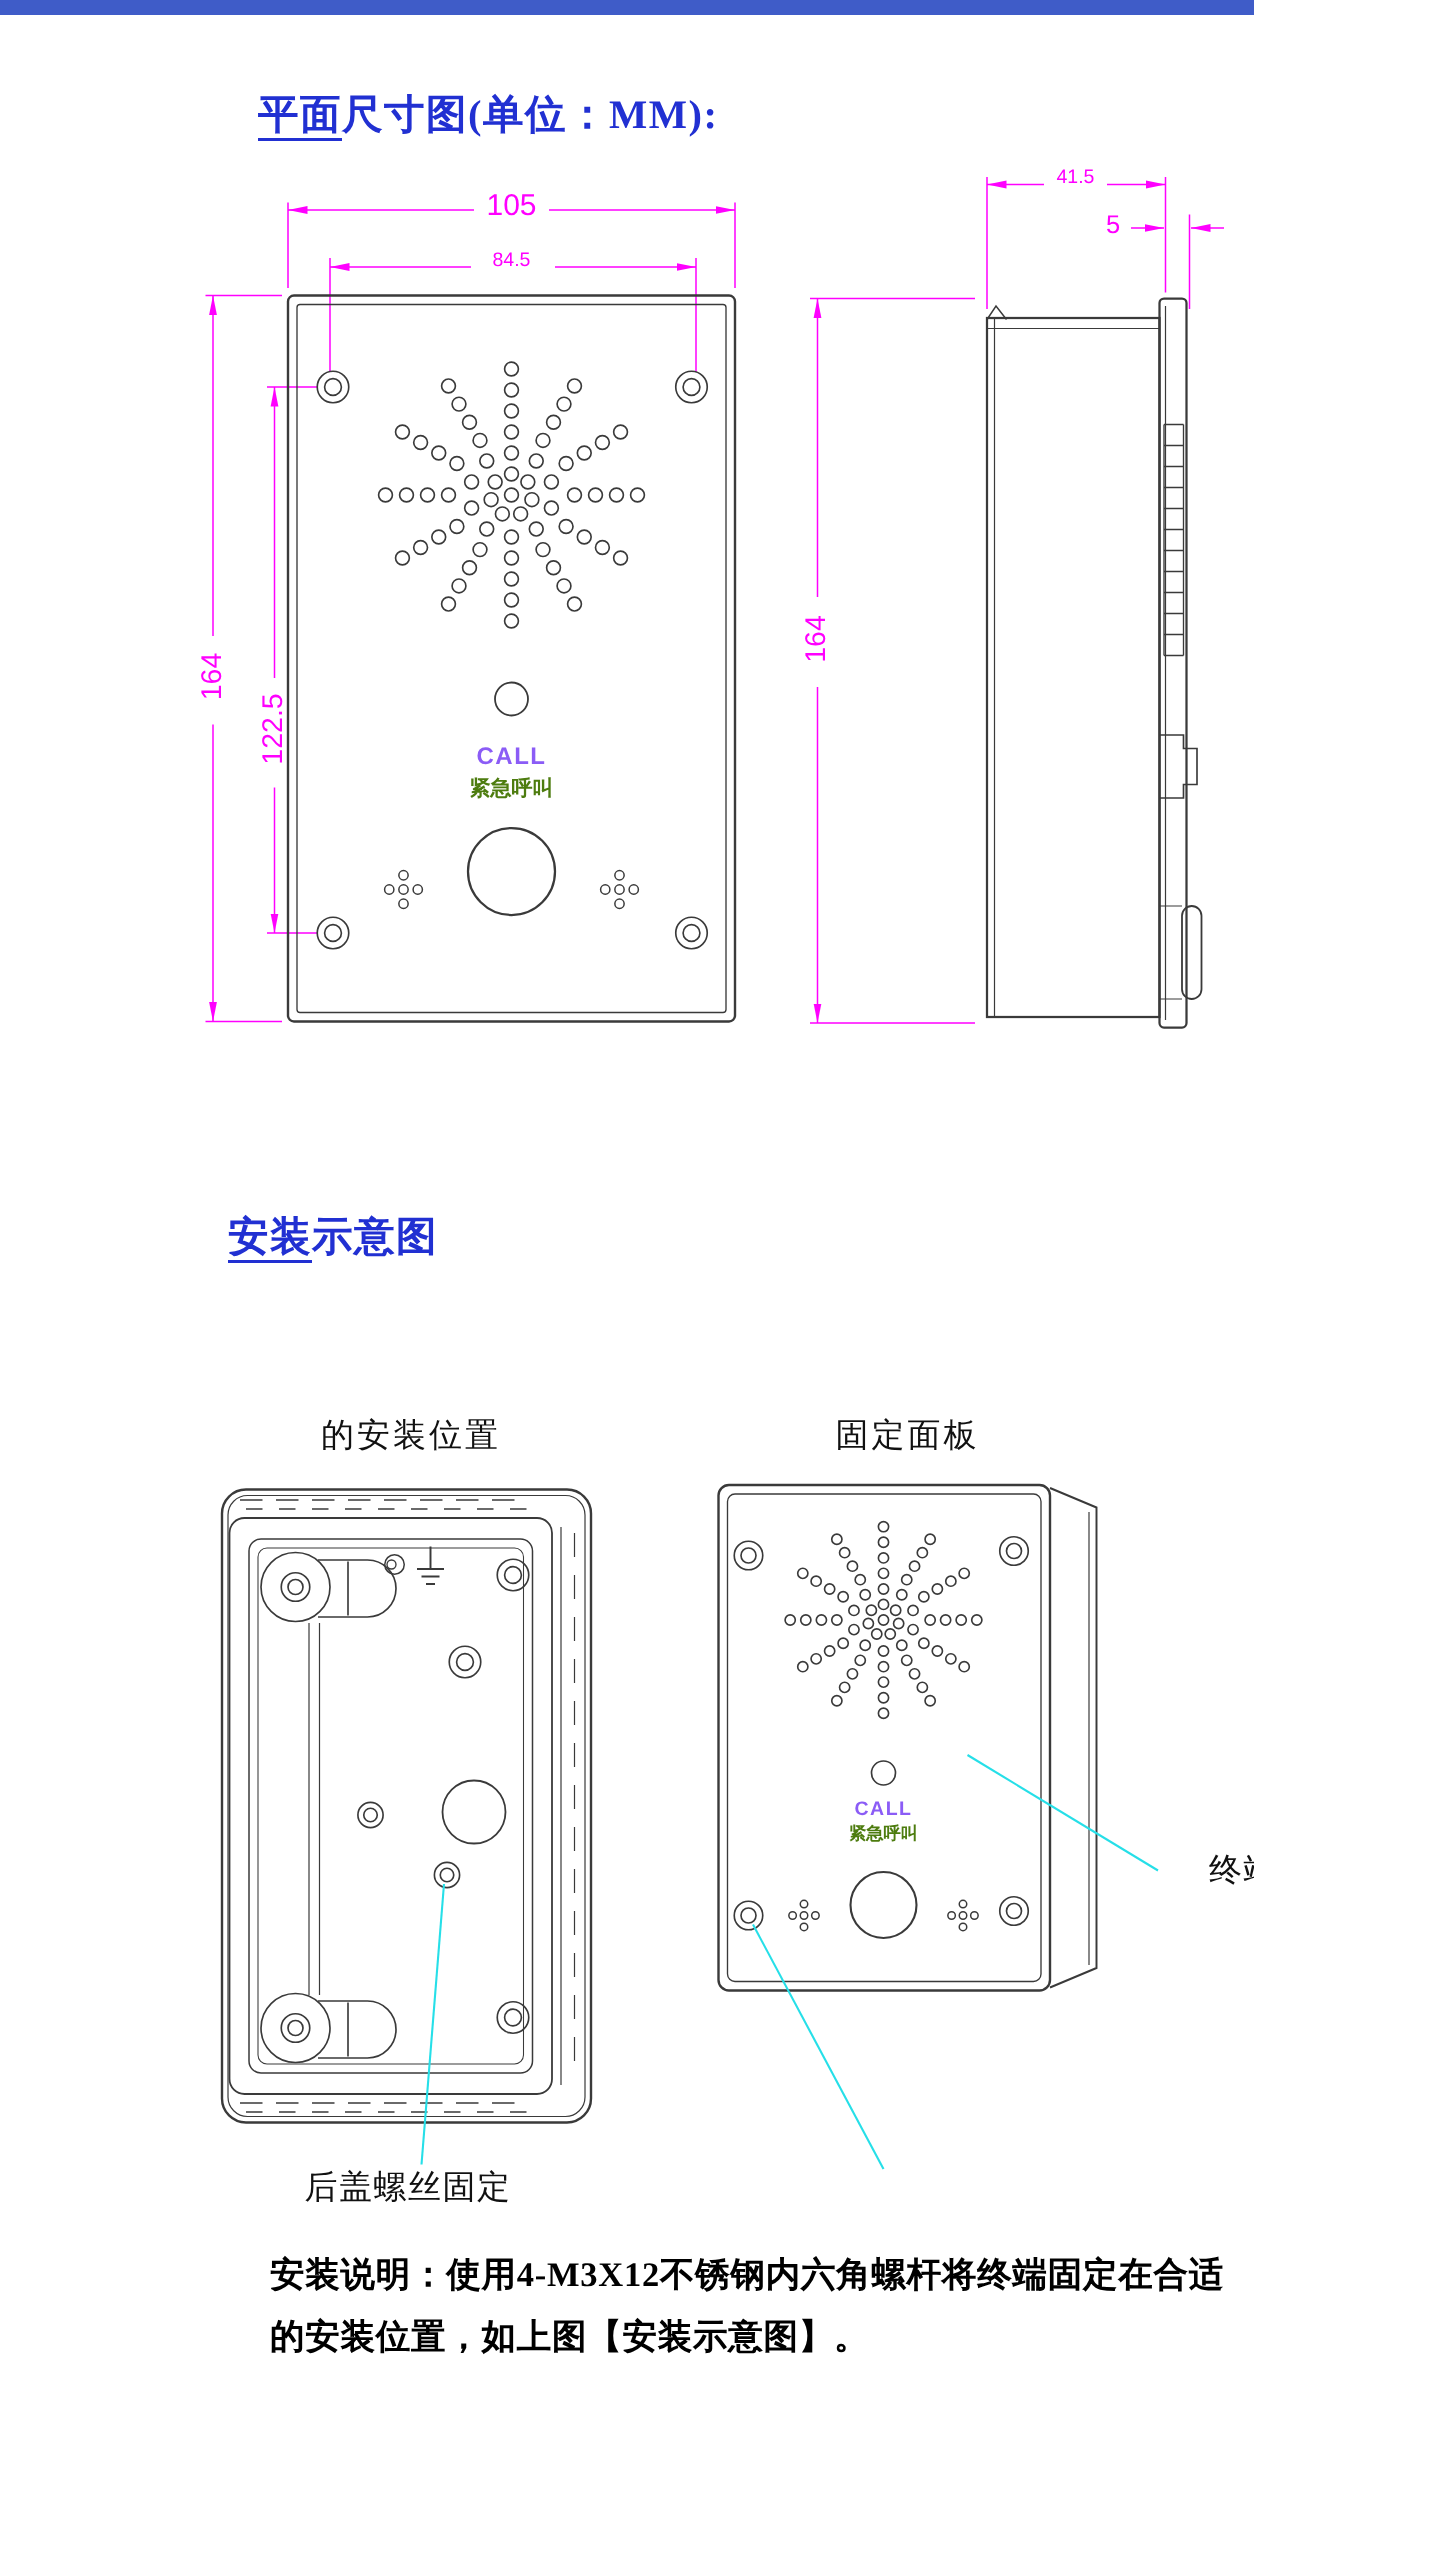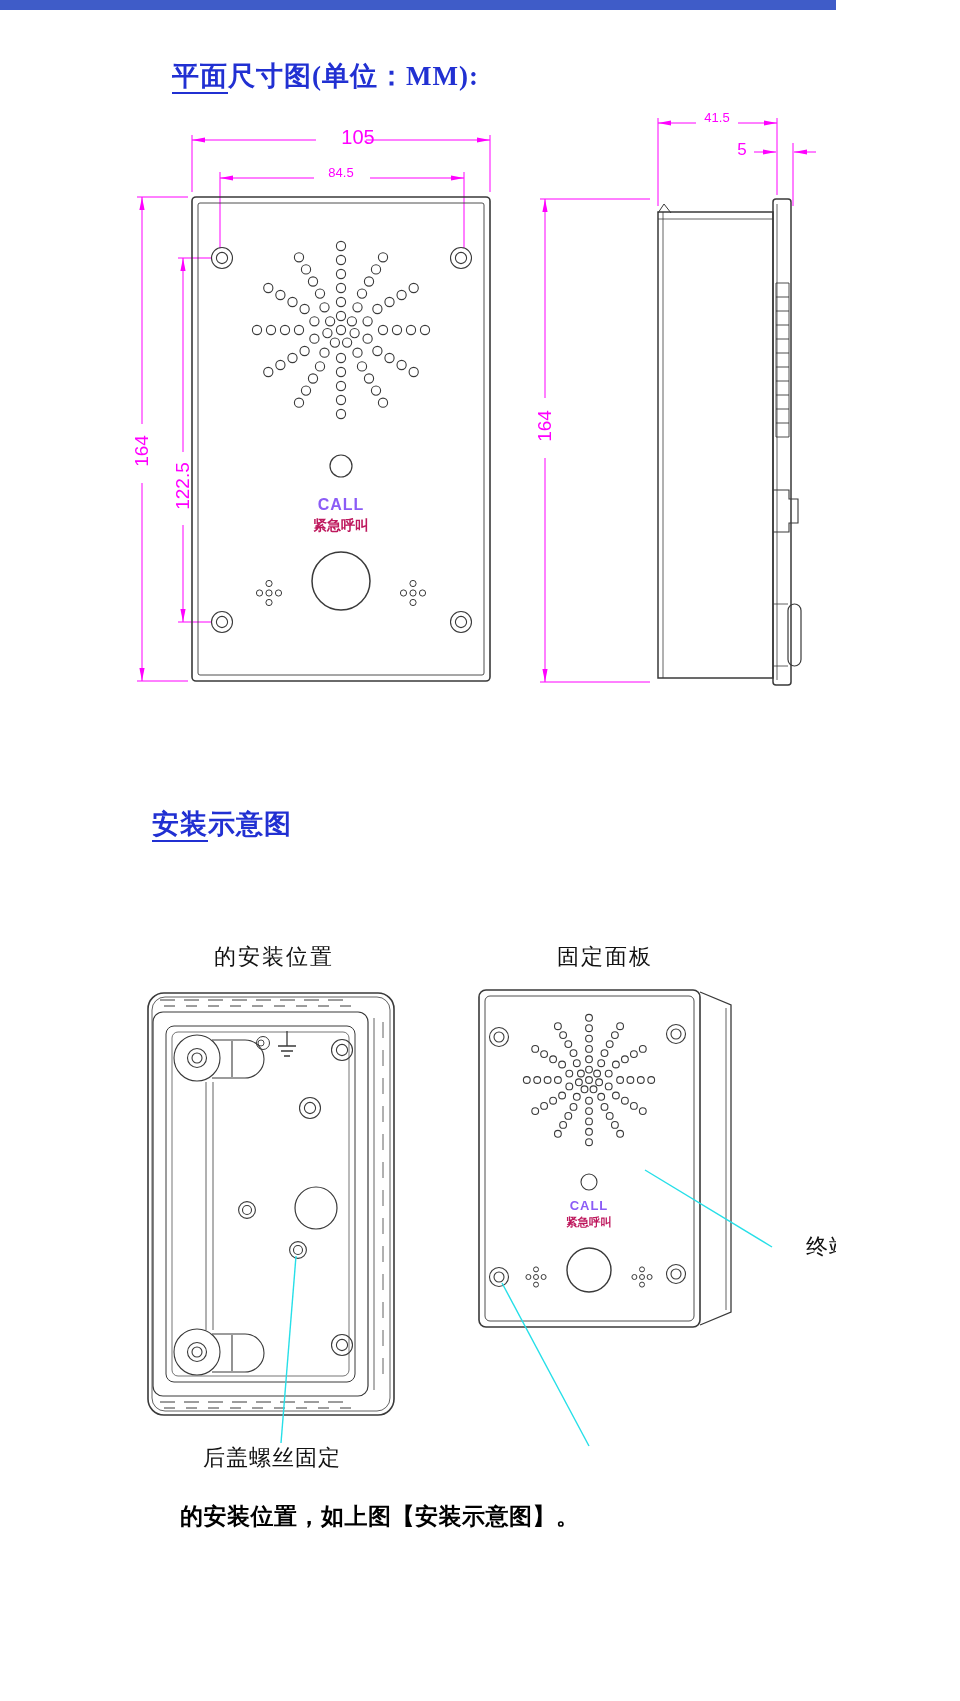--- a/index.html
+++ b/index.html
@@ -9,21 +9,21 @@
   .ln{stroke:#3a3a3a;fill:none}
   .dots circle{fill:none}
   .dimln{stroke:#ff00ff;fill:none;stroke-width:1}
   .leader{stroke:#26dfe8;fill:none;stroke-width:1.4}
   .ov{position:absolute;white-space:nowrap;color:#111}
   .blue-title{color:#2130d2;font-weight:700;font-size:27px;letter-spacing:1px}
   .blue-title .u{border-bottom:2px solid #2130d2;padding-bottom:1px}
   .dim{color:#ff00ff;font-family:"Liberation Sans",sans-serif;text-align:center}
   .rot{transform:rotate(-90deg)}
   .call-en{color:#8b5cf6;font-family:"Liberation Sans",sans-serif;font-weight:700;text-align:center;letter-spacing:1px}
-  .call-cn{color:#be185d;font-weight:700;text-align:center}
+  .call-cn{color:#4d7c0f;font-weight:700;text-align:center}
   .caption{font-size:22px;text-align:center;letter-spacing:2px}
   .ann{font-size:22px;letter-spacing:1px}
   .footer-line{font-size:23px;font-weight:700;letter-spacing:.5px;line-height:41px;color:#000}
   .bottom-bar{position:absolute;left:0;top:1691;width:960px;height:10px;background:#3f5cc8}
 </style>
 </head>
 <body>
 
 <div class="page">
 
@@ -347,21 +347,21 @@
 
     <g class="leader">
       <path d="M645,1170 L772,1247"></path>
       <path d="M502,1283 L589,1446"></path>
       <path d="M296,1256 L281,1443"></path>
     </g>
   </svg>
 
   <div class="ov blue-title" style="left:172px;top:58px"><span class="u">平面</span><span>尺寸图(单位：MM):</span></div>
 
-  <div class="ov dim" style="left:308px;top:126px;width:100px;font-size:20px">105</div>
+  <div class="ov dim" style="left:291px;top:126px;width:100px;font-size:20px">105</div>
   <div class="ov dim" style="left:291px;top:165px;width:100px;font-size:13px">84.5</div>
   <div class="ov dim rot" style="left:102px;top:440px;width:80px;font-size:19px">164</div>
   <div class="ov dim rot" style="left:138px;top:475px;width:90px;font-size:19px">122.5</div>
   <div class="ov dim" style="left:687px;top:110px;width:60px;font-size:13px">41.5</div>
   <div class="ov dim" style="left:727px;top:140px;width:30px;font-size:17px">5</div>
   <div class="ov dim rot" style="left:505px;top:415px;width:80px;font-size:19px">164</div>
 
   <div class="ov call-en" style="left:291px;top:496px;width:100px;font-size:16px">CALL</div>
   <div class="ov call-cn" style="left:291px;top:517px;width:100px;font-size:14px">紧急呼叫</div>
 
@@ -370,17 +370,18 @@
   <div class="ov caption" style="left:199px;top:942px;width:150px">的安装位置</div>
   <div class="ov caption" style="left:530px;top:942px;width:150px">固定面板</div>
 
   <div class="ov call-en" style="left:539px;top:1198px;width:100px;font-size:13px">CALL</div>
   <div class="ov call-cn" style="left:539px;top:1215px;width:100px;font-size:11.5px">紧急呼叫</div>
 
   <div class="ov ann" style="left:203px;top:1443px">后盖螺丝固定</div>
   <div class="ov ann" style="left:806px;top:1232px">终端</div>
 
   <div class="ov" style="left:180px;top:1496px">
+    <div class="footer-line">安装说明：使用4-M3X12不锈钢内六角螺杆将终端固定在合适</div>
     <div class="footer-line">的安装位置，如上图【安装示意图】。</div>
   </div>
 
   <div class="bottom-bar"></div>
 </div>
 
 </body></html>

